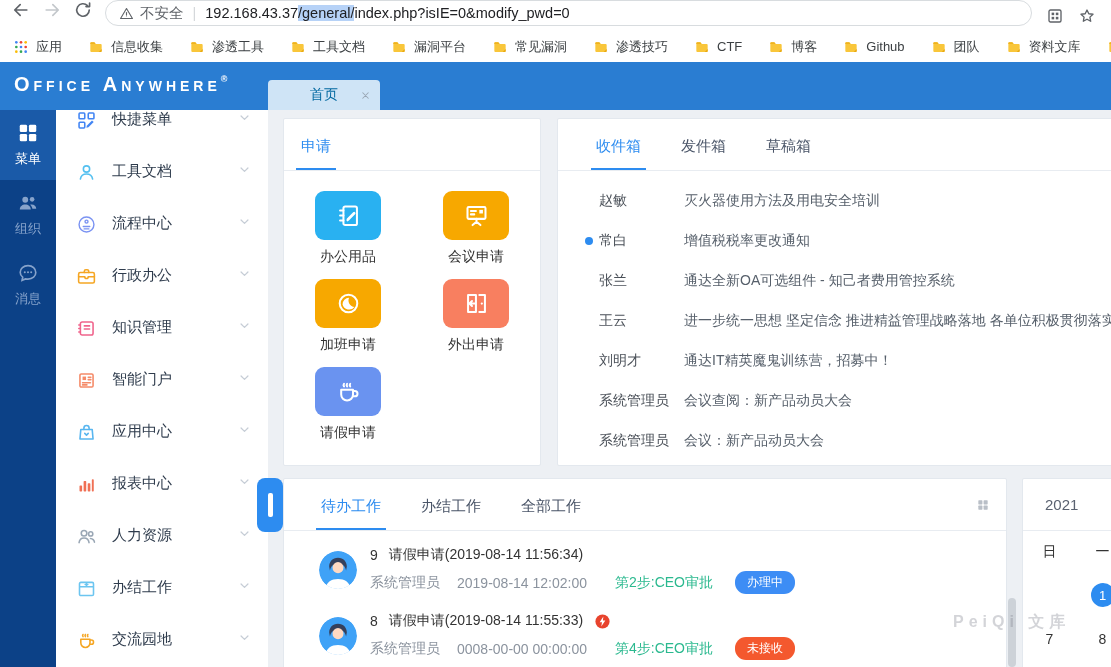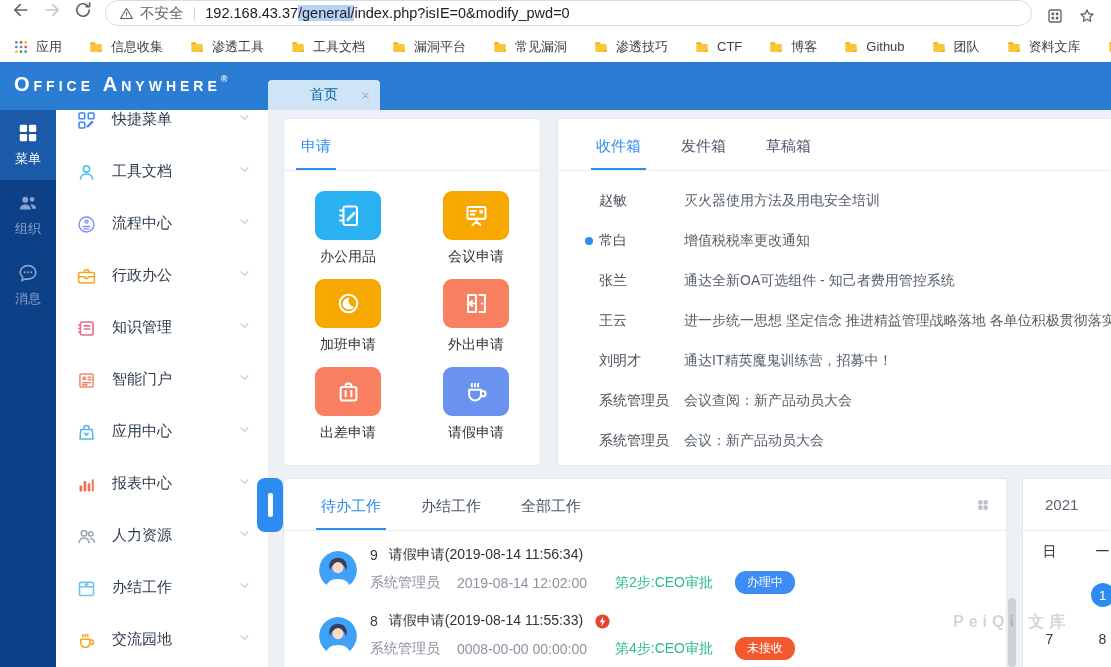--- a/index.html
+++ b/index.html
@@ -571,31 +571,20 @@
             <span class="icon">
               <svg viewBox="0 0 24 24" fill="none" stroke="currentColor" stroke-width="1.8" stroke-linecap="round" stroke-linejoin="round">
                 <rect x="4.5" y="4.5" width="7" height="15"></rect>
                 <path d="M14.5 4.5h5v15h-5"></path>
                 <circle cx="16.7" cy="12" r="1" fill="currentColor" stroke="none"></circle>
                 <path d="M10.5 12H6M8 9.8 5.7 12 8 14.2"></path>
               </svg>
             </span>
           </div>
           <span class="tile-lbl">外出申请</span>
-        </div>
-        <div class="tile-cell">
-          <div class="tile" style="background: rgb(248, 127, 96);">
-            <span class="icon">
-              <svg viewBox="0 0 24 24" fill="none" stroke="currentColor" stroke-width="1.8" stroke-linecap="round" stroke-linejoin="round">
-                <rect x="5" y="8" width="14" height="12" rx="1.8"></rect>
-                <path d="M9.5 8V6.8A1.8 1.8 0 0 1 11.3 5h1.4a1.8 1.8 0 0 1 1.8 1.8V8M9.5 11.5v5M14.5 11.5v5"></path>
-              </svg>
-            </span>
-          </div>
-          <span class="tile-lbl">出差申请</span>
         </div>
         <div class="tile-cell">
           <div class="tile" style="background: rgb(106, 147, 240);">
             <span class="icon">
               <svg viewBox="0 0 24 24" fill="none" stroke="currentColor" stroke-width="1.8" stroke-linecap="round" stroke-linejoin="round">
                 <path d="M5.5 10.5h10.5v4.2a5.25 5.25 0 0 1-5.25 5.3A5.25 5.25 0 0 1 5.5 14.7Z"></path>
                 <path d="M16 11.5h1.6a2.4 2.4 0 0 1 0 4.8H16"></path>
                 <path d="M8 7.5c-.6-.8-.6-1.6 0-2.4M10.75 7.5c-.6-.8-.6-1.6 0-2.4M13.5 7.5c-.6-.8-.6-1.6 0-2.4"></path>
               </svg>
             </span>

